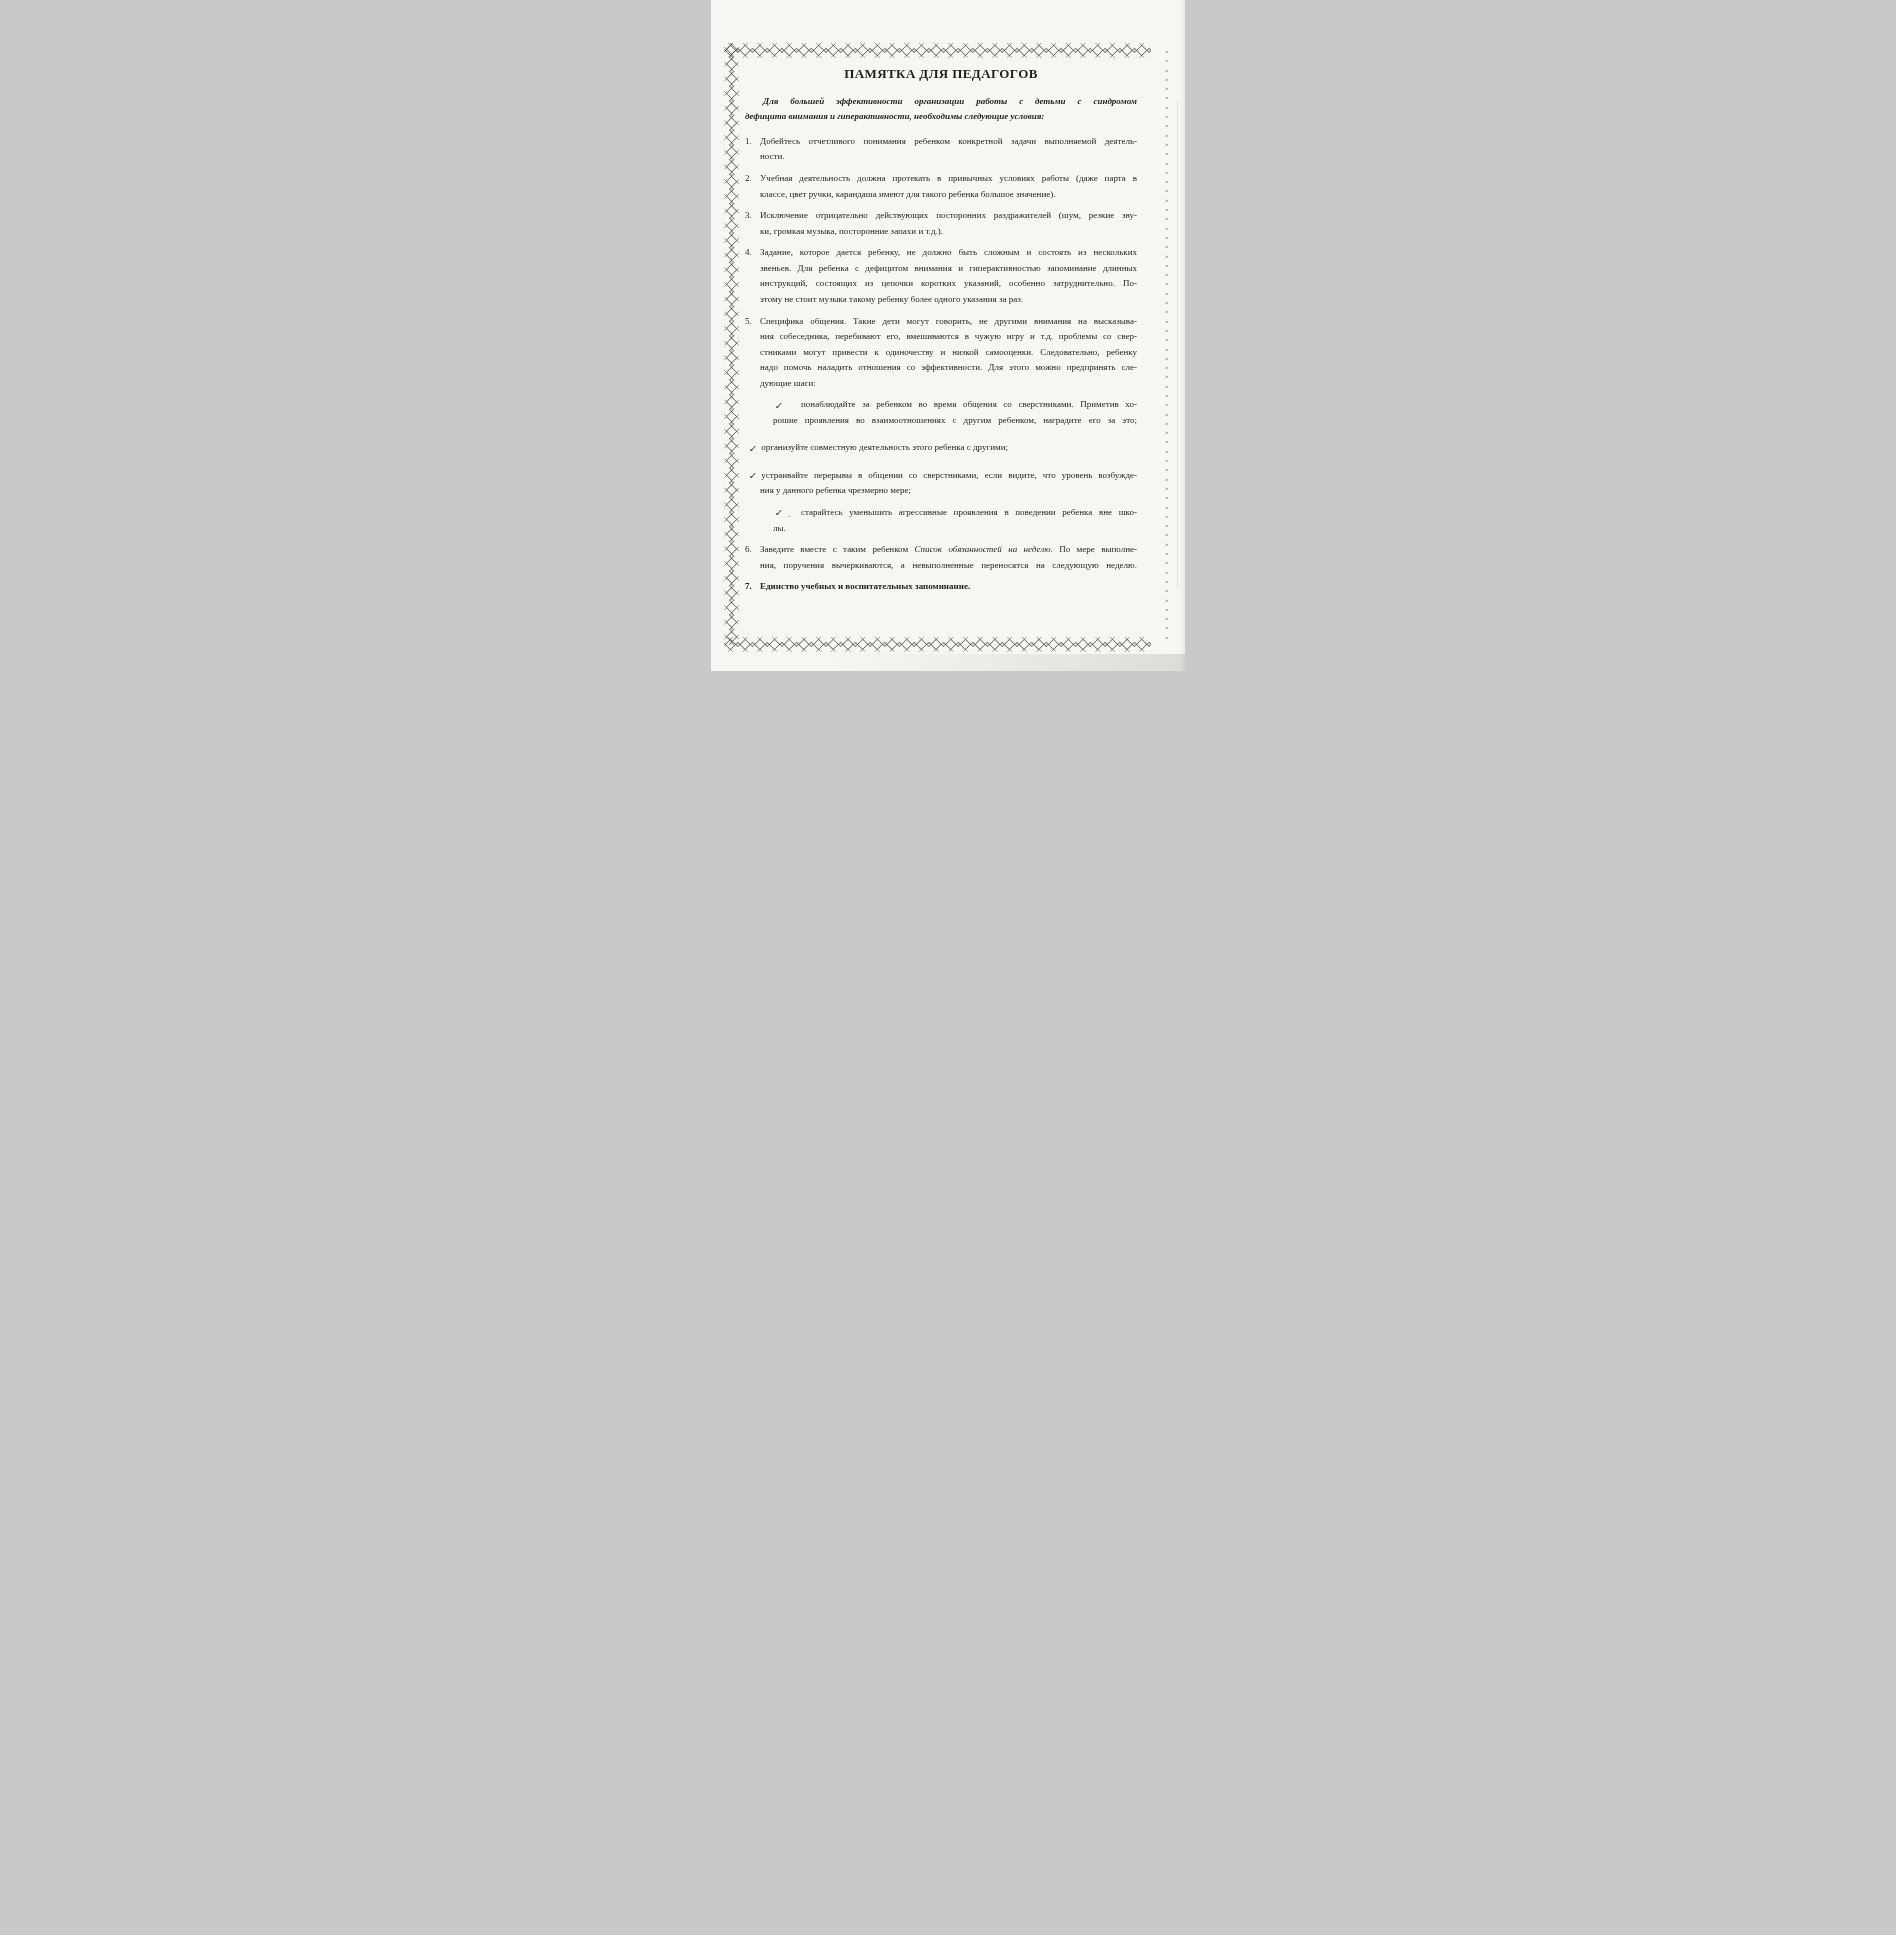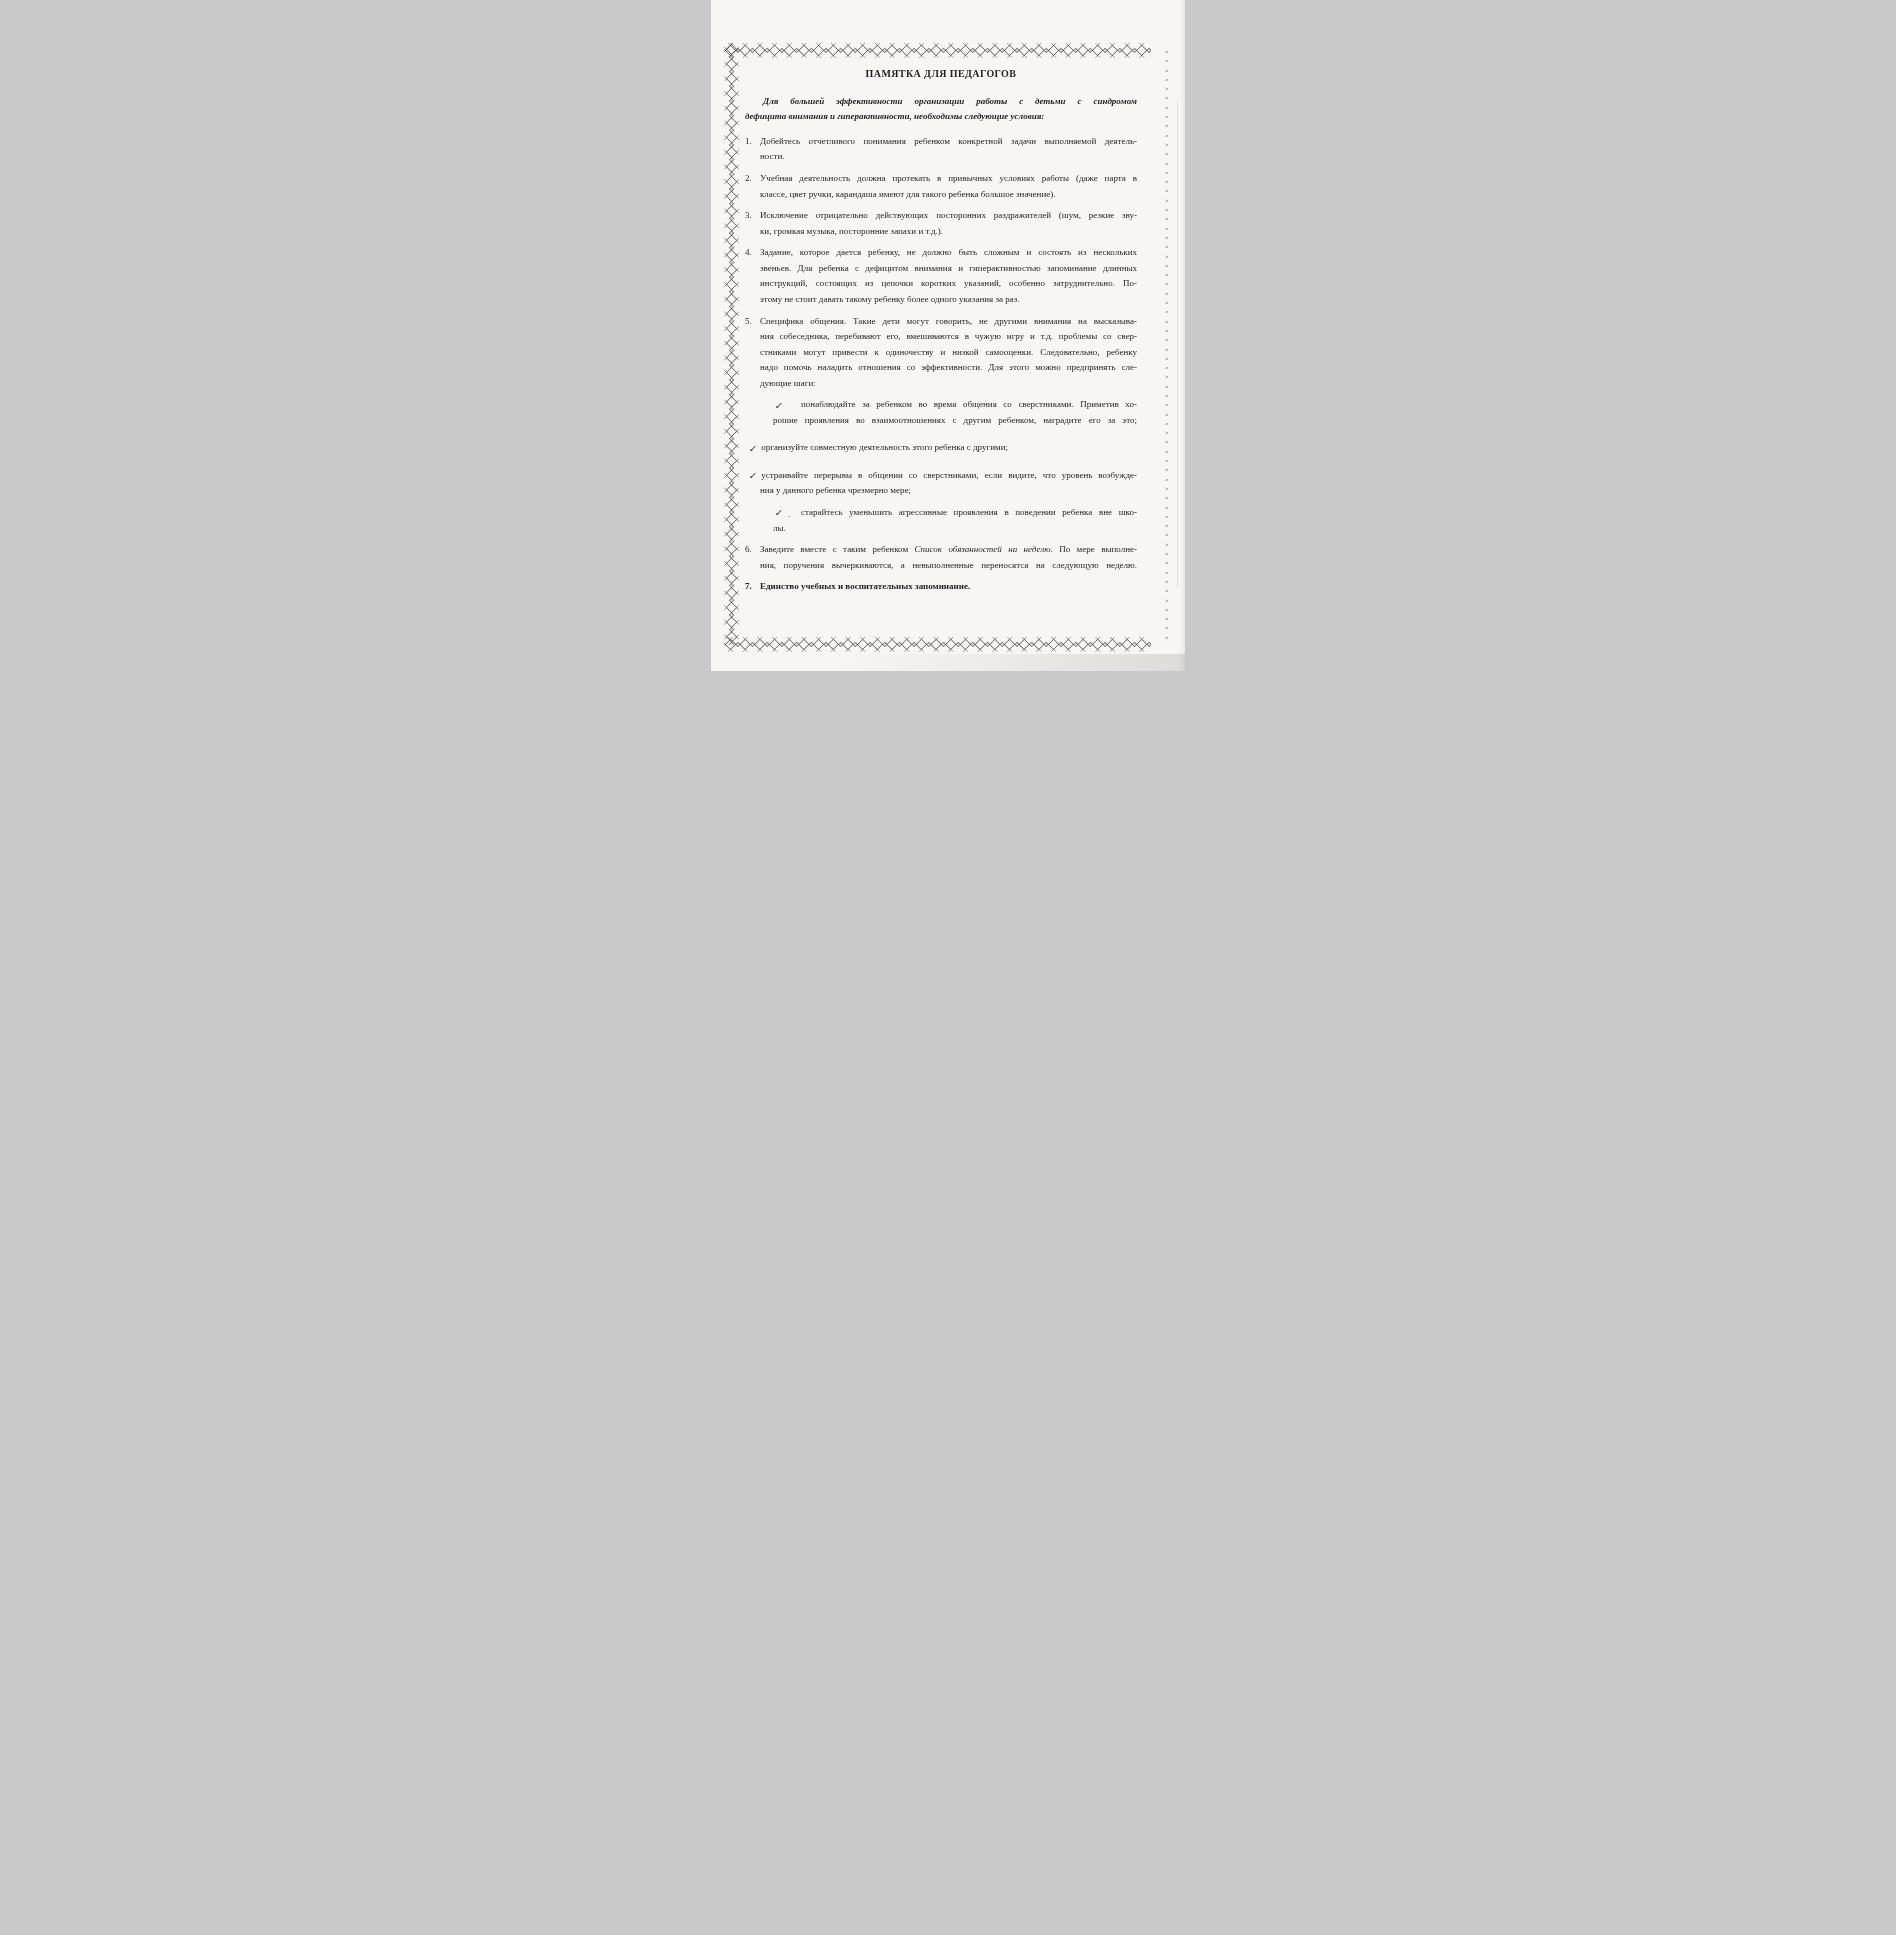--- a/index.html
+++ b/index.html
@@ -32,21 +32,21 @@
   #shade-right {
     position:absolute; right:0; top:0; width:6.2px; height:100%;
     background:linear-gradient(to left, rgba(0,0,0,.05), rgba(0,0,0,0));
   }
   
   #content {
     position:absolute; left:34px; top:65px; width:392px;
     font-size:9px;
   }
   .title {
-    text-align:center; font-weight:bold; font-size:10px;
+    text-align:center; font-weight:bold; font-size:13px;
     letter-spacing:0.4px; line-height:17px; margin:0 0 11.6px 0;
   }
   .intro { font-weight:bold; font-style:italic; margin-bottom:9.3px;margin-top:11px; }
   .intro .line.first { text-indent:18px; }
   .line { line-height:15.5px; min-height:15.5px; }
   .line.jl { text-align:justify; text-align-last:justify; }
   .block { position:relative; margin-bottom:6.2px; }
   .block.bold { font-weight:bold; }
   .item { padding-left:15px; }
   .item .num { position:absolute; left:0; top:0; line-height:15.5px; }
@@ -1379,21 +1379,21 @@
         <div class="block item">
           <span class="num">3.</span>
           <div class="line jl first">Исключение отрицательно действующих посторонних раздражителей (шум, резкие зву-</div>
           <div class="line">ки, громкая музыка, посторонние запахи и т.д.).</div>
         </div>
         <div class="block item">
           <span class="num">4.</span>
           <div class="line jl first">Задание, которое дается ребенку, не должно быть сложным и состоять из нескольких</div>
           <div class="line jl">звеньев. Для ребенка с дефицитом внимания и гиперактивностью запоминание длинных</div>
           <div class="line jl">инструкций, состоящих из цепочки коротких указаний, особенно затруднительно. По-</div>
-          <div class="line">этому не стоит давать такому ребенку более одного указания за раз.</div>
+          <div class="line">этому не стоит музыка такому ребенку более одного указания за раз.</div>
         </div>
         <div class="block item">
           <span class="num">5.</span>
           <div class="line jl first">Специфика общения. Такие дети могут говорить, не другими внимания на высказыва-</div>
           <div class="line jl">ния собеседника, перебивают его, вмешиваются в чужую игру и т.д. проблемы со свер-</div>
           <div class="line jl">стниками могут привести к одиночеству и низкой самооценки. Следовательно, ребенку</div>
           <div class="line jl">надо помочь наладить отношения со эффективности. Для этого можно предпринять сле-</div>
           <div class="line">дующие шаги:</div>
         </div>
         <div class="block check deep">

